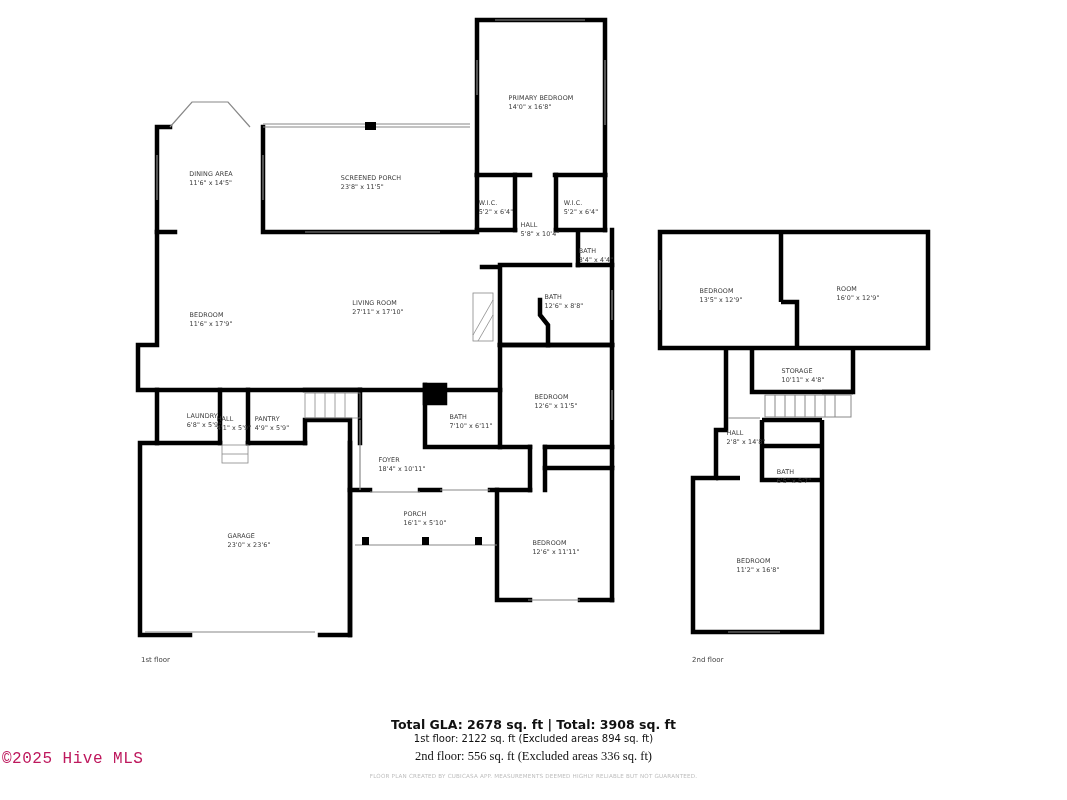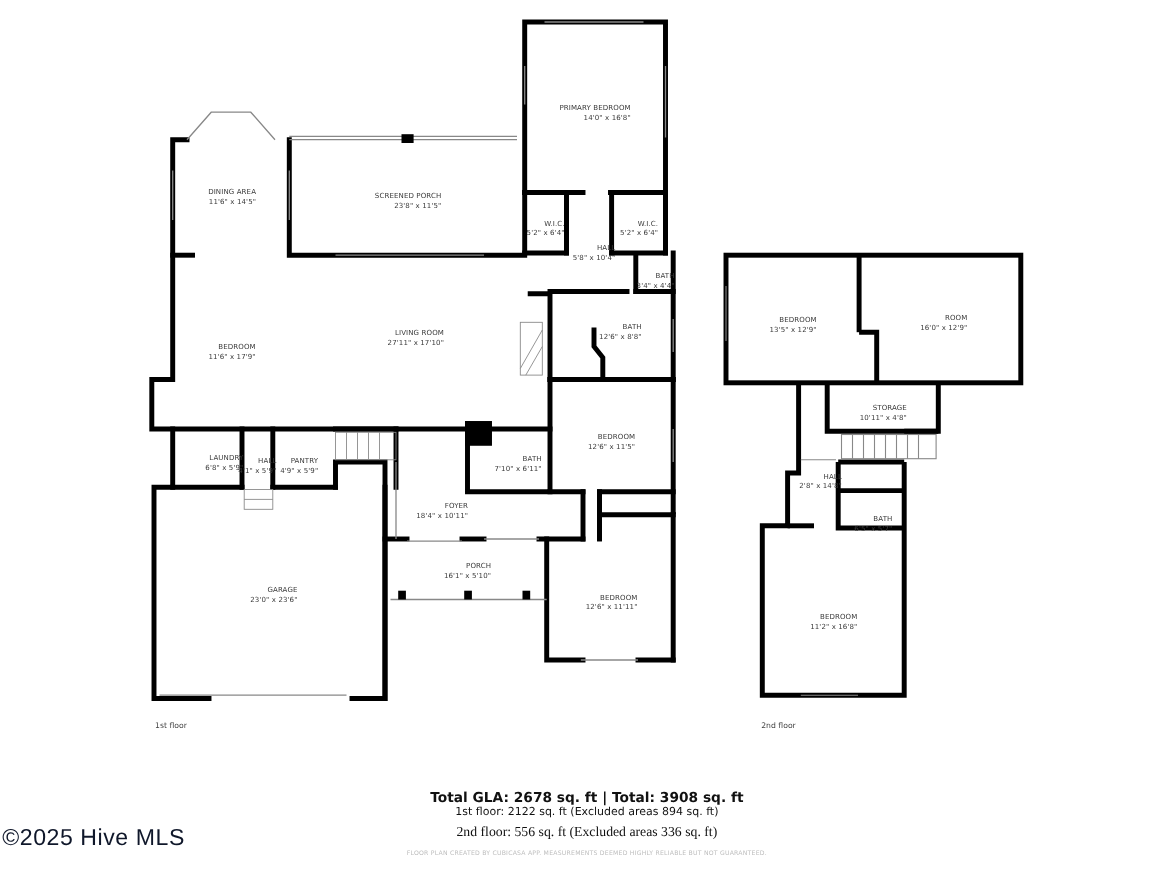--- a/index.html
+++ b/index.html
@@ -1,26 +1,26 @@
 <!DOCTYPE html>
 <html><head>
   <meta charset="utf-8">
   <style>
     html, body { margin: 0; padding: 0; background: #ffffff; }
     body { width: 1067px; height: 800px; position: relative; overflow: hidden; font-family: "DejaVu Sans", sans-serif; color: #333; }
     #plan { position: absolute; left: 0; top: 0; width: 1067px; height: 800px; }
-    .room-label { position: absolute; transform: translate(-50%, -50%); text-align: right; font-size: 6.4px; line-height: 9px; color: #3a3a3a; white-space: nowrap; letter-spacing: 0.1px; }
+    .room-label { position: absolute; transform: translate(-50%, -50%); text-align: left; font-size: 6.4px; line-height: 9px; color: #3a3a3a; white-space: nowrap; letter-spacing: 0.1px; }
     .room-label .dim { display: block; }
     .floor-label { position: absolute; font-size: 7px; color: #444; }
     .totals { position: absolute; left: 0; width: 1067px; text-align: center; color: #111; }
     .totals .t1 { top: 717px; font-weight: bold; font-size: 12.5px; position: absolute; width: 100%; }
     .totals .t2 { top: 733px; font-size: 10px; position: absolute; width: 100%; }
     .totals .t3 { top: 749px; font-size: 12.5px; position: absolute; width: 100%; font-family: Liberation Serif, serif; }
     .disclaimer { position: absolute; top: 773px; left: 0; width: 1067px; text-align: center; font-size: 5.6px; color: #bdbdbd; letter-spacing: 0.2px; }
-    .watermark { position: absolute; left: 2px; top: 750px; font-size: 21px; color: #0f172a; font-weight: 300; letter-spacing: 0.5px; font-family: Liberation Sans, sans-serif; }
+    .watermark { position: absolute; left: 2px; top: 750px; font-size: 16px; color: #be185d; font-weight: 300; letter-spacing: 0.5px; font-family: Liberation Mono, monospace; }
   </style>
 </head>
 <body>
 
 <svg id="plan" viewBox="0 0 1067 800" xmlns="http://www.w3.org/2000/svg">
   <g fill="none" stroke="#000" stroke-width="4.5" stroke-linecap="square">
 
     <polyline points="477,175 477,20 605,20 605,175"></polyline>
     <line x1="477" y1="175" x2="530" y2="175"></line>
     <line x1="555" y1="175" x2="605" y2="175"></line>

